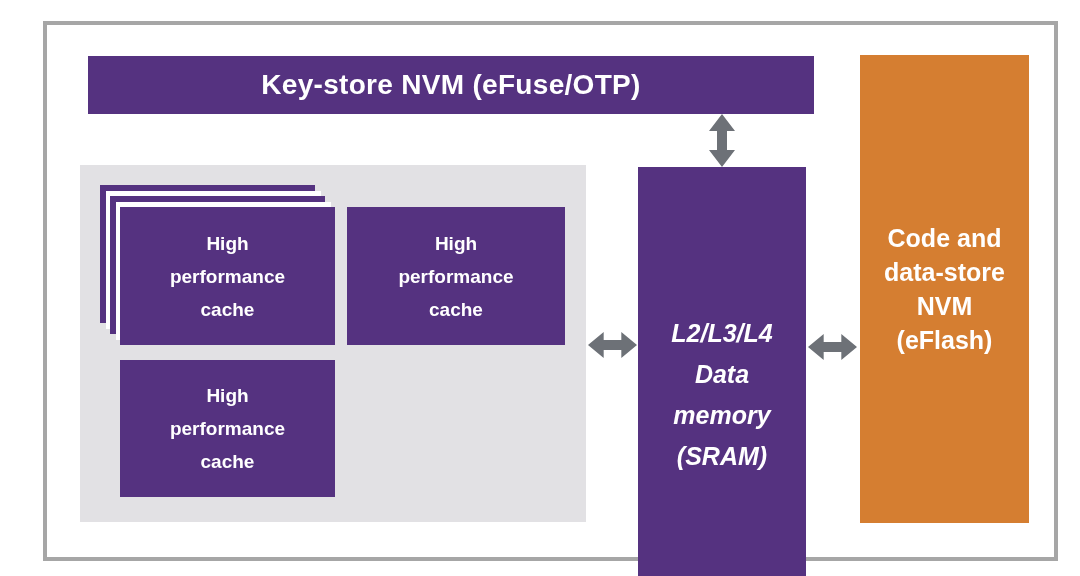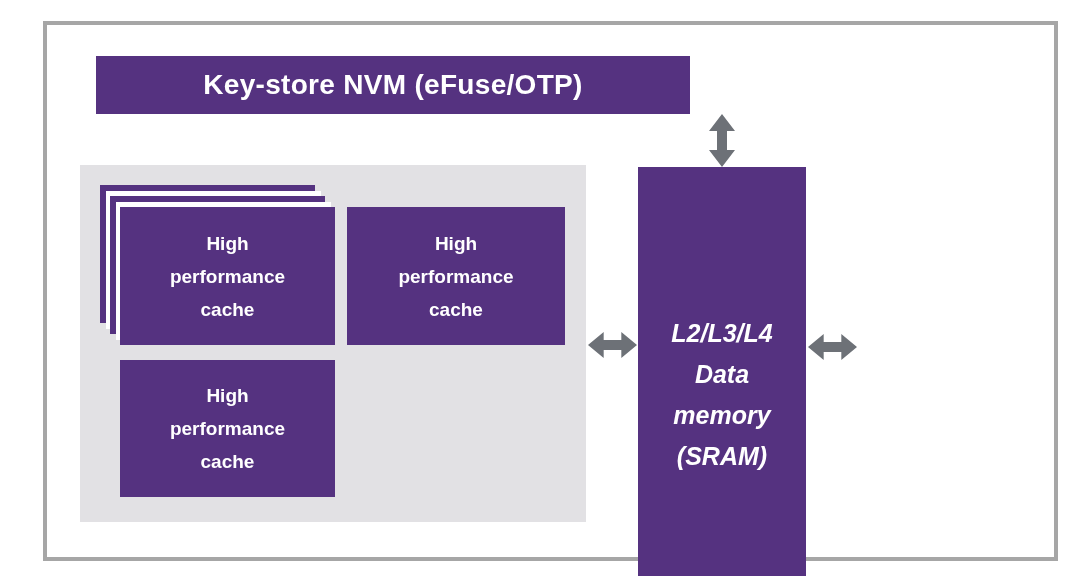--- a/index.html
+++ b/index.html
@@ -8,21 +8,21 @@
     --background:#FFFFFF;
   }
   *{margin:0;padding:0;box-sizing:border-box;}
   body{background:var(--background);font-family:"Liberation Sans",sans-serif;}
   .canvas{position:relative;width:1080px;height:576px;background:var(--background);overflow:hidden;}
   .frame{position:absolute;left:43px;top:21px;width:1015px;height:540px;
          border:4px solid var(--frame-border);background:var(--background);}
   .block{position:absolute;display:flex;align-items:center;justify-content:center;
          text-align:center;color:var(--text-light);font-weight:700;}
   .label{white-space:pre-line;}
-  .keystore{left:96px;top:56px;width:594px;height:58px;background:var(--purple);
+  .keystore{left:88px;top:56px;width:726px;height:58px;background:var(--purple);
             font-size:28px;letter-spacing:.3px;}
   .cache-panel{position:absolute;left:80px;top:165px;width:506px;height:357px;
                background:var(--container-gray);}
   .cache-box{background:var(--purple);font-size:19px;line-height:33px;}
   .cache-stacked{left:40px;top:42px;width:215px;height:138px;
     box-shadow:-4px -5px 0 var(--background),
                -10px -11px 0 var(--purple),
                -14px -16px 0 var(--background),
                -20px -22px 0 var(--purple);}
   .cache-secondary{left:267px;top:42px;width:218px;height:138px;}
@@ -84,13 +84,19 @@
 memory
 (SRAM)</span>
   </div>
 
   <div class="arrow arrow-h2">
     <svg viewBox="0 0 50 26" preserveAspectRatio="none" aria-hidden="true">
       <polygon points="0,13 16,0 16,8 34,8 34,0 50,13 34,26 34,18 16,18 16,26"></polygon>
     </svg>
   </div>
 
+  <div class="block nvm">
+    <span class="label">Code and
+data-store
+NVM
+(eFlash)</span>
+  </div>
 </div>
 
 </body></html>

